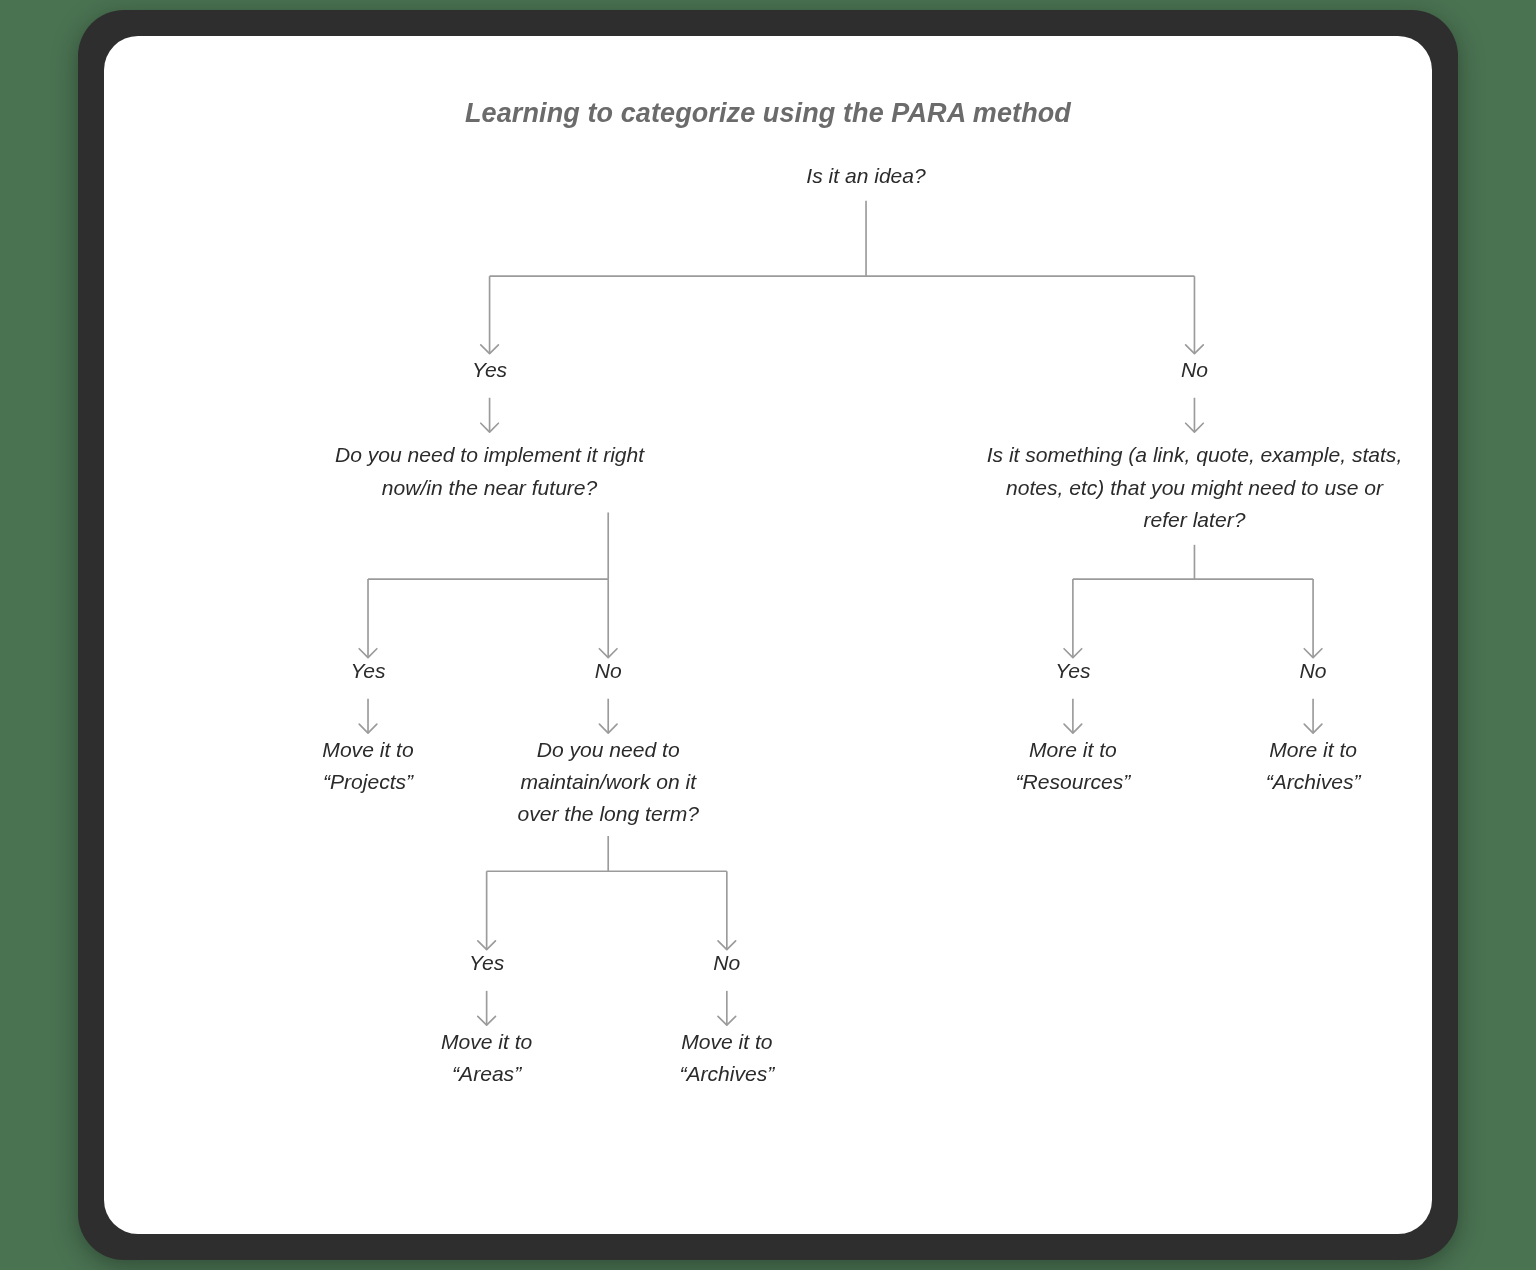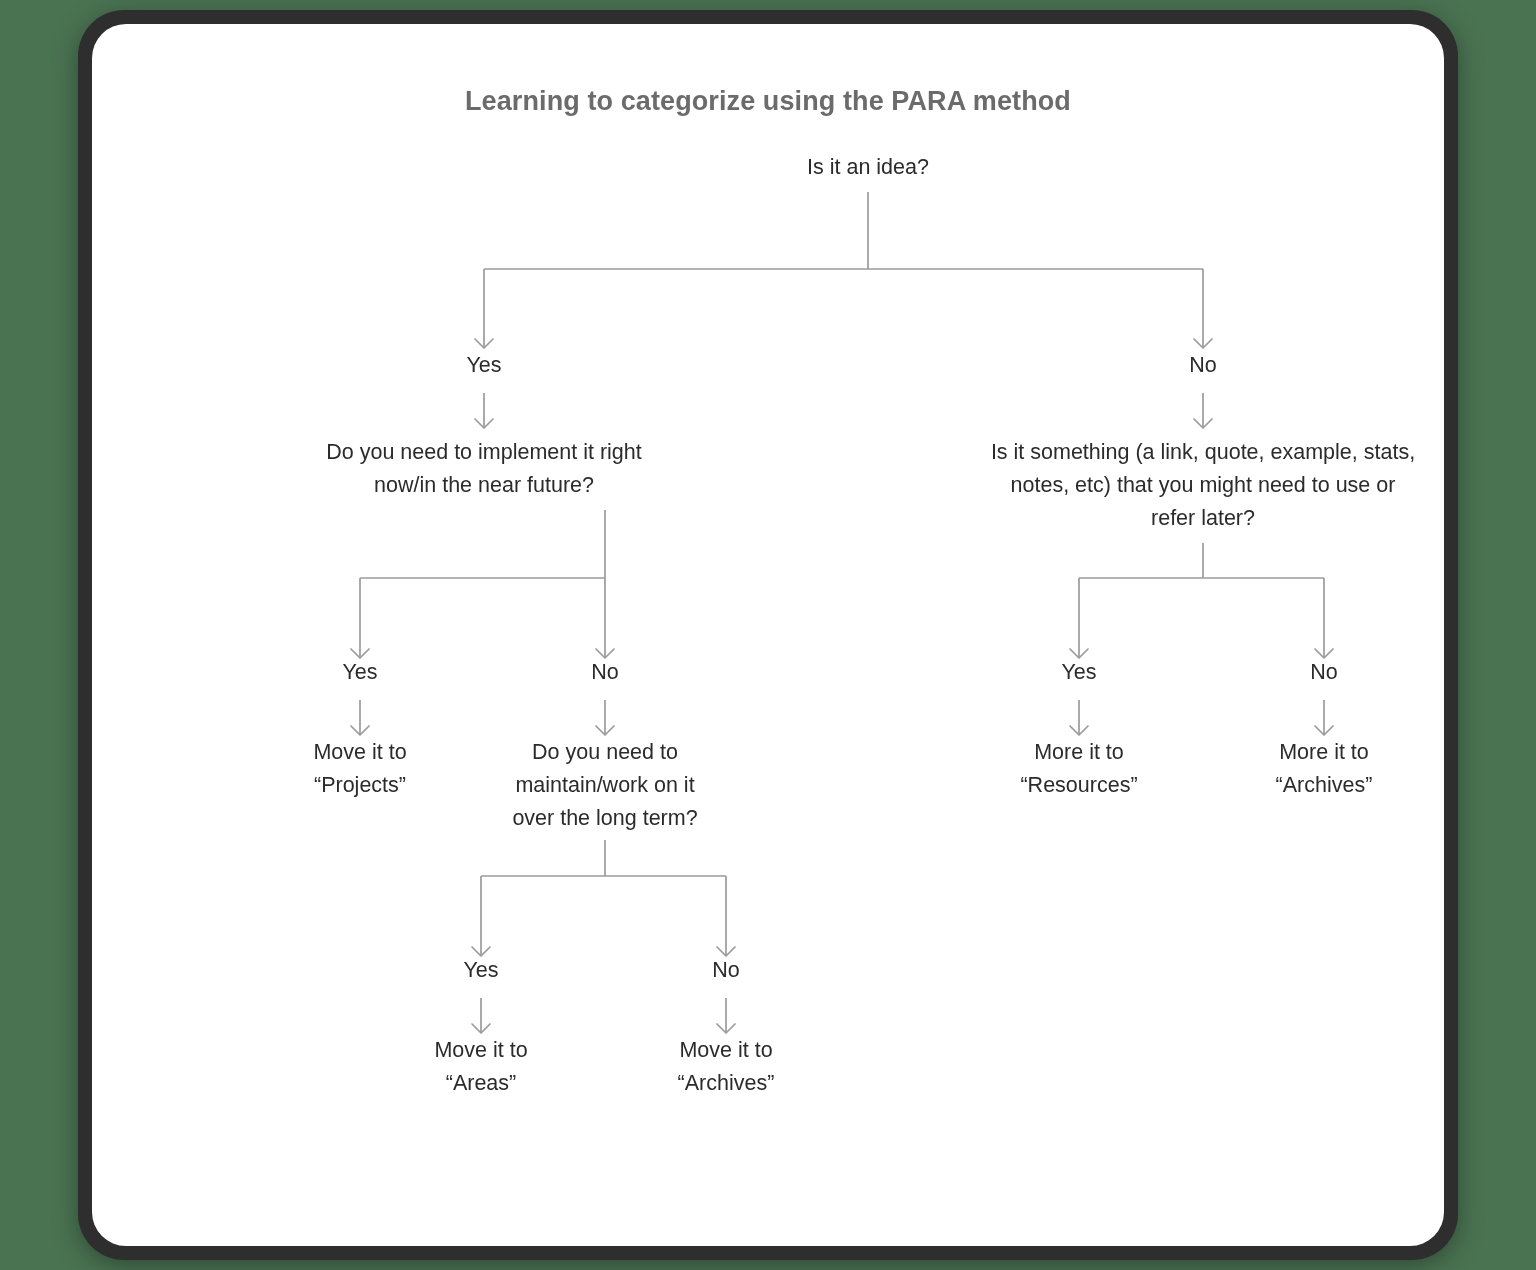--- a/index.html
+++ b/index.html
@@ -17,21 +17,22 @@
   #frame {
     position: absolute;
     left: 78px;
     top: 10px;
     width: 1380px;
     height: 1250px;
     background: #2e2e2e;
     border-radius: 46px;
     box-shadow: 0 6px 26px rgba(0,0,0,0.35);
     box-sizing: border-box;
-    padding: 14px;
+    padding: 26px;
+    font-style: italic;
   }
 
   #card {
     position: relative;
     width: 100%;
     height: 100%;
     background: #ffffff;
     border-radius: 34px;
     overflow: hidden;
   }

